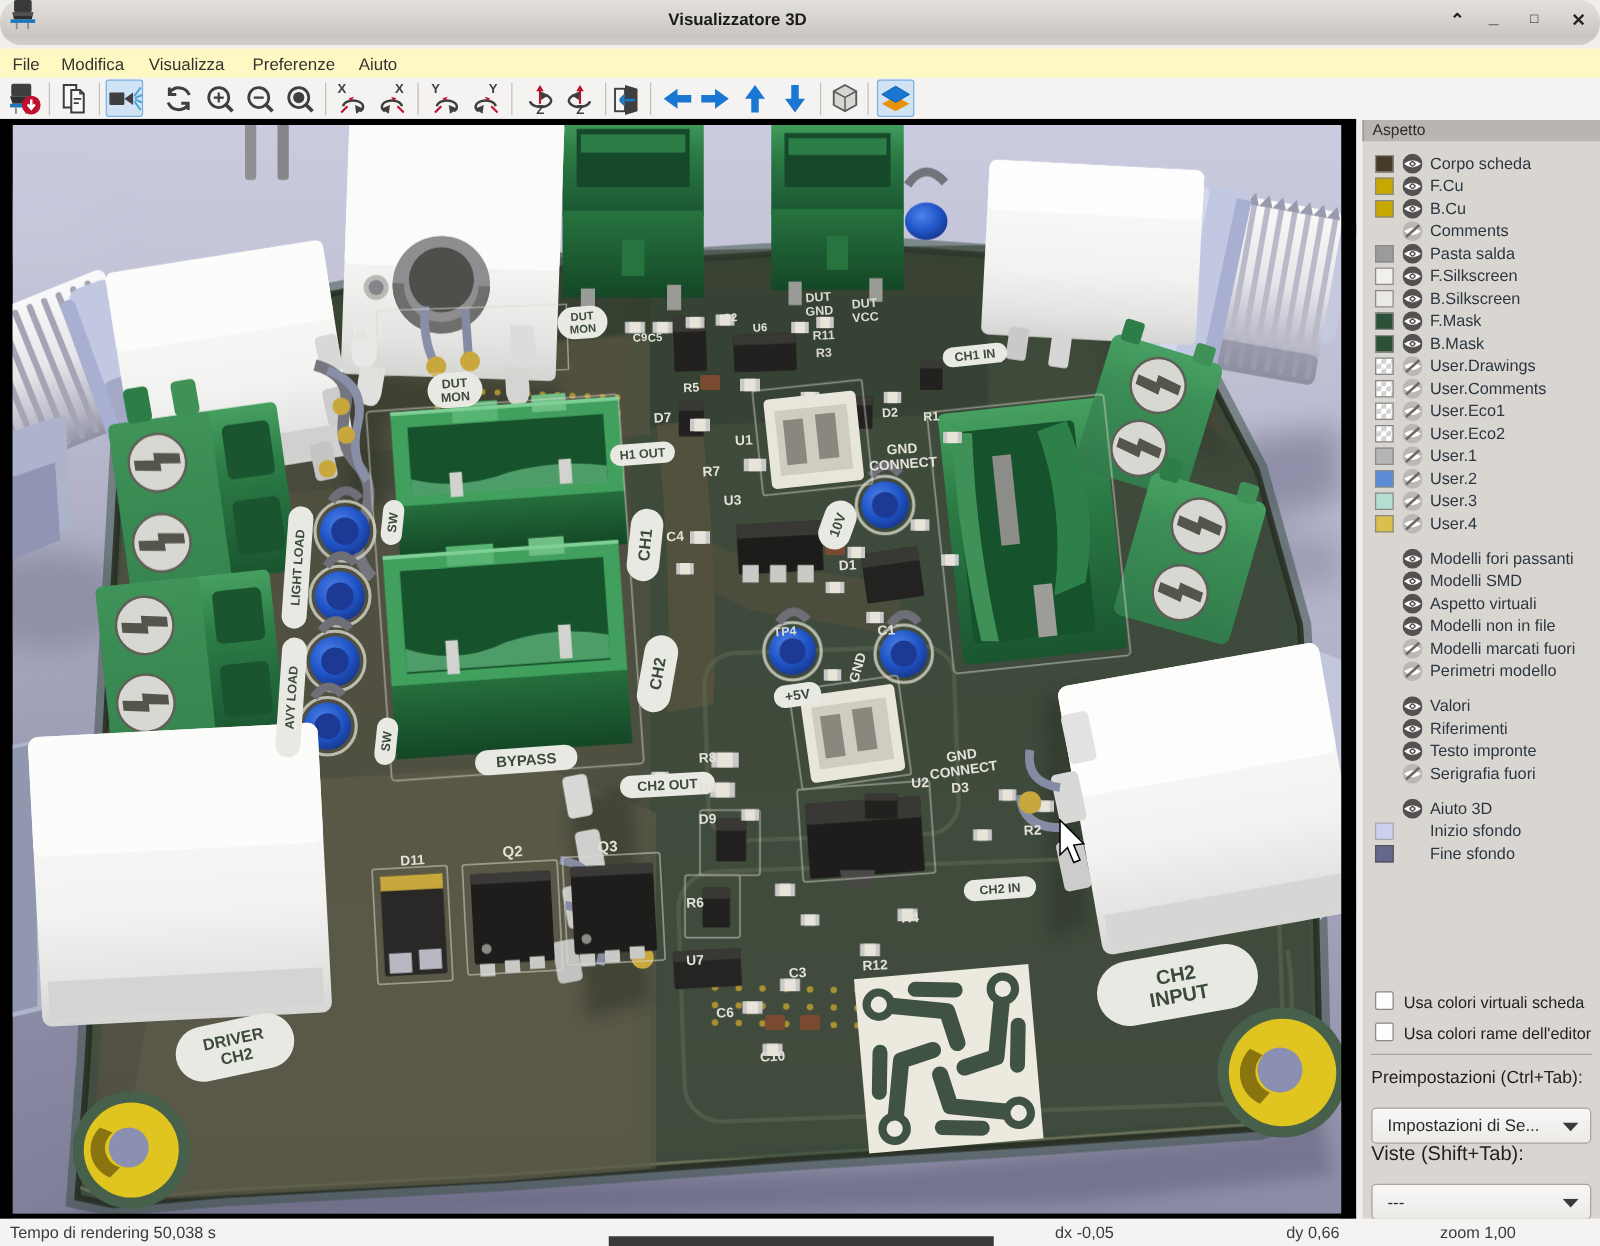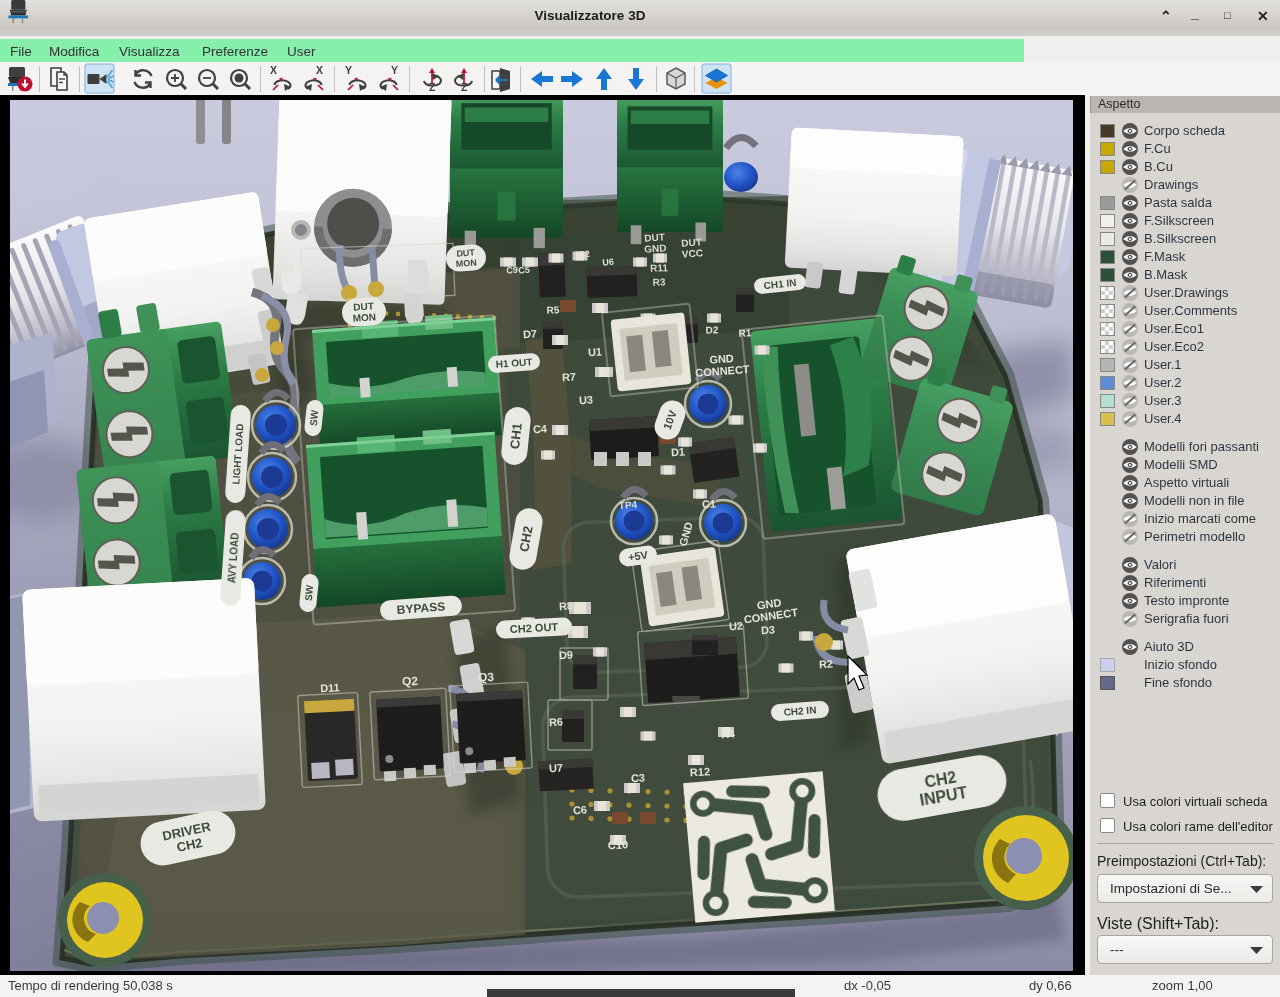--- a/index.html
+++ b/index.html
@@ -1,39 +1,39 @@
 <!DOCTYPE html>
 <html><head>
 <meta charset="utf-8">
 <style>
   * { margin:0; padding:0; box-sizing:border-box; }
   html,body { width:1280px; height:997px; overflow:hidden; }
   body { font-family:"Liberation Sans", sans-serif; background:#f0efed; position:relative; }
   .abs { position:absolute; }
   
   #titlebar { left:0; top:0; width:1280px; height:36px;
-    background:linear-gradient(#e2e0dd 0%, #d6d3cf 45%, #c9c6c1 80%, #d2cfca 100%); }
+    background:linear-gradient(#e2e0dd 0%, #d6d3cf 45%, #c9c6c1 80%, #d2cfca 100%);border-radius:17px; }
   #title { width:1180px; top:8px; text-align:center; font-size:13.5px; font-weight:bold; color:#1a1a1a; }
   .winbtn { top:9px; font-size:14px; color:#222; font-weight:bold; }
   
-  #menubar { left:0; top:39px; width:1024px; height:26px; background:#86efac; }
+  #menubar { left:0; top:39px; width:1280px; height:26px; background:#fef9c3; }
   .menuitem { top:5px; font-size:13.5px; color:#333; }
   
   #toolbar { left:0; top:62px; width:1280px; height:34px; background:#f4f3f1; }
   .sep { top:4px; width:1px; height:26px; background:#c2c0bc; }
   
   #panel { left:1090px; top:96px; width:190px; height:879px; background:#d9d6d2; }
   #paneltitle { left:0px; top:0px; width:190px; height:17px; background:#b9b6b2; border-left:1px solid #9a9894; font-size:12.5px; color:#2c2c2c; padding:1px 0 0 7px; }
   .prow { left:10px; height:18px; font-size:13px; color:#2c3640; white-space:nowrap; }
   .sw { position:absolute; left:0px; top:2px; width:15px; height:14px; border:1px solid #8a8884; }
   .eyec { position:absolute; left:22px; top:1px; width:17px; height:15px; }
   .ptxt { position:absolute; left:44px; top:1px; }
   .checker { background-image:linear-gradient(45deg,#cfcfcf 25%,transparent 25%,transparent 75%,#cfcfcf 75%), linear-gradient(45deg,#cfcfcf 25%,#ffffff 25%,#ffffff 75%,#cfcfcf 75%); background-size:8px 8px; background-position:0 0,4px 4px; }
   .cb { position:absolute; width:15px; height:15px; background:#fdfdfd; border:1px solid #8a8884; border-radius:2px; }
-  .dropdown { position:absolute; left:7px; width:176px; height:29px; background:linear-gradient(#f8f7f6,#eceae7); border:1px solid #a8a5a1; border-radius:4px; font-size:13.5px; color:#2a2a2a; }
+  .dropdown { position:absolute; left:7px; width:176px; height:29px; background:linear-gradient(#f8f7f6,#eceae7); border:1px solid #a8a5a1; border-radius:4px; font-size:13.5px; color:#2a2a2a;margin-top:12px; }
   
   #statusbar { left:0; top:975px; width:1280px; height:22px; background:#f4f3f1; font-size:13px; color:#3a3a3a; }
 </style>
 </head>
 <body>
 
 <div id="titlebar" class="abs">
   <svg class="abs" style="left:7px;top:0" width="24" height="31" viewBox="0 0 34 44">
     <rect x="6" y="0" width="20" height="14" rx="2" fill="#3a3a3a"></rect>
     <path d="M4 14 L28 14 L26 22 L6 22 Z" fill="#2e2e2e"></path>
@@ -47,21 +47,21 @@
   <div class="winbtn abs" style="left:1191px;top:5px">_</div>
   <div class="winbtn abs" style="left:1224px;top:9px;font-size:11px">□</div>
   <div class="winbtn abs" style="left:1257px;top:8px">✕</div>
 </div>
 
 <div id="menubar" class="abs">
   <div class="menuitem abs" style="left:10px">File</div>
   <div class="menuitem abs" style="left:49px">Modifica</div>
   <div class="menuitem abs" style="left:119px">Visualizza</div>
   <div class="menuitem abs" style="left:202px">Preferenze</div>
-  <div class="menuitem abs" style="left:287px">User</div>
+  <div class="menuitem abs" style="left:287px">Aiuto</div>
 </div>
 
 <div id="toolbar" class="abs">
     <svg class="abs" style="left:0;top:0" width="740" height="34" viewBox="0 0 740 34">
       <rect x="85" y="2" width="29" height="29" rx="2" fill="#cfe3f5" stroke="#7ab0de"></rect>
       <rect x="702" y="2" width="29" height="29" rx="2" fill="#cfe3f5" stroke="#7ab0de"></rect>
       <g transform="translate(20,17)">
         <rect x="-11" y="-12" width="16" height="10" rx="1.5" fill="#3f3f3f"></rect>
         <path d="M-12 -2 L6 -2 L4 4 L-10 4 Z" fill="#2e2e2e"></path>
         <rect x="-12" y="4" width="17" height="3" fill="#1c76bc"></rect>
@@ -1104,21 +1104,21 @@
           <circle cx="8" cy="8" r="1.1" fill="#fff"></circle>
         </svg></span>
       <span class="ptxt">B.Cu</span>
     </div>
   <div class="prow abs" style="top:80px">
       <span class="eyec"><svg width="16" height="16" viewBox="0 0 16 16">
           <circle cx="8" cy="8" r="8" fill="#bab7b4"></circle>
           <path d="M1.2 8 Q8 2.2 14.8 8 Q8 13.8 1.2 8 Z" fill="#fff"></path>
           <line x1="2.8" y1="12.6" x2="13.4" y2="3.2" stroke="#6b6866" stroke-width="2"></line>
         </svg></span>
-      <span class="ptxt">Drawings</span>
+      <span class="ptxt">Comments</span>
     </div>
   <div class="prow abs" style="top:98px">
       <span class="sw" style="background:#9b9b9b"></span>
       <span class="eyec"><svg width="16" height="16" viewBox="0 0 16 16">
           <circle cx="8" cy="8" r="8" fill="#545150"></circle>
           <path d="M1.2 8 Q8 2.2 14.8 8 Q8 13.8 1.2 8 Z" fill="#fff"></path>
           <rect x="5.9" y="5.9" width="4.2" height="4.2" rx="1" fill="#545150" transform="rotate(45 8 8)"></rect>
           <circle cx="8" cy="8" r="1.1" fill="#fff"></circle>
         </svg></span>
       <span class="ptxt">Pasta salda</span>
@@ -1270,21 +1270,21 @@
           <circle cx="8" cy="8" r="1.1" fill="#fff"></circle>
         </svg></span>
       <span class="ptxt">Modelli non in file</span>
     </div>
   <div class="prow abs" style="top:414px">
       <span class="eyec"><svg width="16" height="16" viewBox="0 0 16 16">
           <circle cx="8" cy="8" r="8" fill="#bab7b4"></circle>
           <path d="M1.2 8 Q8 2.2 14.8 8 Q8 13.8 1.2 8 Z" fill="#fff"></path>
           <line x1="2.8" y1="12.6" x2="13.4" y2="3.2" stroke="#6b6866" stroke-width="2"></line>
         </svg></span>
-      <span class="ptxt">Inizio marcati come</span>
+      <span class="ptxt">Modelli marcati fuori</span>
     </div>
   <div class="prow abs" style="top:432px">
       <span class="eyec"><svg width="16" height="16" viewBox="0 0 16 16">
           <circle cx="8" cy="8" r="8" fill="#bab7b4"></circle>
           <path d="M1.2 8 Q8 2.2 14.8 8 Q8 13.8 1.2 8 Z" fill="#fff"></path>
           <line x1="2.8" y1="12.6" x2="13.4" y2="3.2" stroke="#6b6866" stroke-width="2"></line>
         </svg></span>
       <span class="ptxt">Perimetri modello</span>
     </div>
   <div class="prow abs" style="top:460px">

